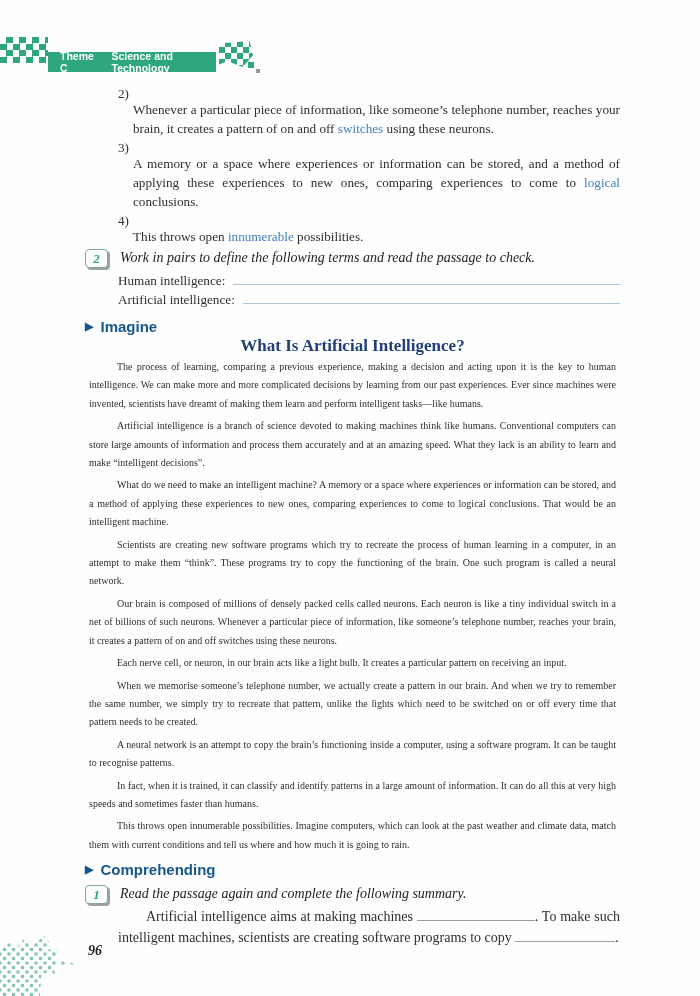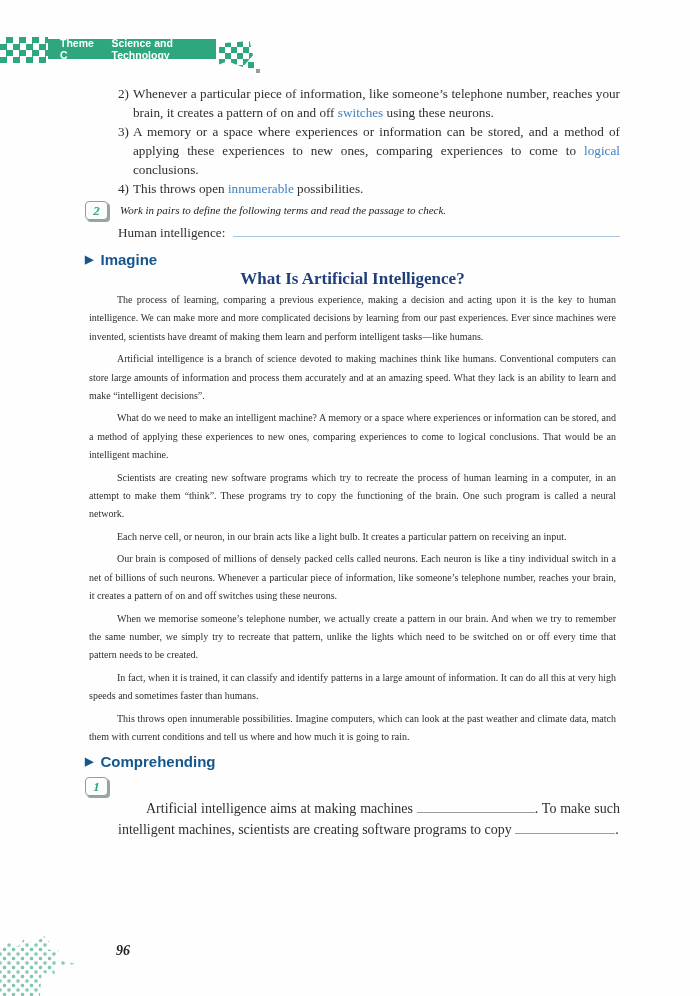--- a/index.html
+++ b/index.html
@@ -3,46 +3,46 @@
 <meta charset="utf-8">
 <style>
   html,body{margin:0;padding:0;background:#e8e8e8;}
   .page{position:relative;width:700px;height:996px;background:#fefefe;overflow:hidden;
         font-family:"Liberation Serif",serif;color:#2e2e2e;}
 
   
   .checker-left{position:absolute;left:0;top:37px;width:48px;height:26px;
     background-image:repeating-conic-gradient(#2ea77e 0 90deg, transparent 0 180deg);
     background-size:13px 13px;}
-  .banner{position:absolute;left:48px;top:39px;width:168px;height:20px;background:#2ea77e;
+  .banner{position:absolute;left:48px;top:52px;width:168px;height:20px;background:#2ea77e;
     display:flex;align-items:center;padding-left:12px;box-sizing:border-box;
     font-family:"Liberation Sans",sans-serif;font-weight:bold;font-size:10.5px;color:#fff;}
   .banner .gap{width:16px;}
   .cluster{position:absolute;left:219px;top:41px;width:34px;height:26px;
     background-image:repeating-conic-gradient(#2ea77e 0 90deg, transparent 0 180deg);
     background-size:12px 12px;
     clip-path:polygon(0 10%,90% 0,100% 55%,70% 100%,25% 78%,0 90%);}
   .cluster-sq{position:absolute;left:248px;top:62px;width:6px;height:6px;background:#2ea77e;}
   .cluster-dot{position:absolute;left:256px;top:69px;width:4px;height:4px;background:#9a9a9a;}
 
   
   .content{position:absolute;left:85px;top:84px;width:535px;}
 
   .li{display:flex;line-height:19px;font-size:13.2px;}
   .num{width:15px;margin-left:33px;flex:none;}
-  .litext{flex:1;text-align:justify;}
+  .litext{flex:1;text-align:justify;margin-top:16px;}
   .kw{color:#3f7fc0;}
 
   .exercise{margin-top:2px;}
   .ex-head{display:flex;align-items:flex-start;height:20px;margin-bottom:3px;}
   .badge{flex:none;display:flex;align-items:center;justify-content:center;
     width:21px;height:17px;margin-top:1px;border:1.4px solid #87a69a;border-radius:4px;
     background:#fbfdfc;box-shadow:2px 2px 0 rgba(75,85,82,.55);
     color:#2ea77e;font-style:italic;font-weight:bold;font-size:13px;}
-  .instr{margin-left:12px;font-style:italic;font-size:11px;line-height:20px;color:#222;}
+  .instr{margin-left:12px;font-style:italic;font-size:14px;line-height:20px;color:#222;}
 
   .fields{margin-left:33px;}
   .field{display:flex;align-items:baseline;height:19px;font-size:13.2px;}
   .flabel{flex:none;margin-right:8px;}
   .fline{flex:1;border-bottom:1.5px solid #a6c6e4;height:13px;}
 
   .sect{margin-top:8px;height:18px;display:flex;align-items:center;
     font-family:"Liberation Sans",sans-serif;font-weight:bold;font-size:15px;color:#14578e;}
   .arrow{font-size:11px;margin-right:7px;line-height:1;}
 
@@ -52,21 +52,21 @@
   .para{margin:4px;text-align:justify;text-indent:28px;font-size:10px;line-height:18.4px;}
   .passage{margin-top:3px;}
 
   .summary{margin-left:33px;margin-top:2px;text-align:justify;text-indent:28px;
     font-size:14px;line-height:20.5px;}
   .inline-blank{display:inline-block;border-bottom:1px solid #9c9c9c;height:12px;
     vertical-align:baseline;}
 
   
   .page-num{position:absolute;left:88px;top:943px;font-weight:bold;font-style:italic;
-    font-size:14px;color:#222;margin-left:28px;}
+    font-size:14px;color:#222;}
   .corner-pattern{position:absolute;left:0;top:936px;width:80px;height:60px;
     background-image:
       radial-gradient(circle,#85c7ac 1.7px,transparent 2.1px),
       radial-gradient(circle,#85c7ac 1.7px,transparent 2.1px);
     background-size:9px 9px;background-position:0 0,4.5px 4.5px;
     clip-path:polygon(0 22%,14% 9%,22% 18%,32% 2%,42% 14%,55% 0,63% 12%,57% 22%,
       75% 25%,65% 38%,97% 47%,66% 50%,70% 68%,52% 60%,50% 100%,0 100%);}
 </style>
 </head>
 <body>
@@ -103,47 +103,53 @@
     <div class="exercise">
       <div class="ex-head">
         <span class="badge">2</span>
         <span class="instr">Work in pairs to define the following terms and read the passage to check.</span>
       </div>
       <div class="fields">
           <div class="field">
             <span class="flabel">Human intelligence:</span>
             <span class="fline"></span>
           </div>
+          <div class="field">
+            <span class="flabel">Artificial intelligence:</span>
+            <span class="fline"></span>
+          </div>
         </div>
     </div>
 
     <div class="sect">
       <span class="arrow">▶</span>
       <span>Imagine</span>
     </div>
     <div class="title">What Is Artificial Intelligence?</div>
     <div class="passage">
         <p class="para">The process of learning, comparing a previous experience, making a decision and acting upon it is the key to human intelligence. We can make more and more complicated decisions by learning from our past experiences. Ever since machines were invented, scientists have dreamt of making them learn and perform intelligent tasks—like humans.</p>
         <p class="para">Artificial intelligence is a branch of science devoted to making machines think like humans. Conventional computers can store large amounts of information and process them accurately and at an amazing speed. What they lack is an ability to learn and make “intelligent decisions”.</p>
         <p class="para">What do we need to make an intelligent machine? A memory or a space where experiences or information can be stored, and a method of applying these experiences to new ones, comparing experiences to come to logical conclusions. That would be an intelligent machine.</p>
         <p class="para">Scientists are creating new software programs which try to recreate the process of human learning in a computer, in an attempt to make them “think”. These programs try to copy the functioning of the brain. One such program is called a neural network.</p>
+        <p class="para">Our brain is composed of millions of densely packed cells called neurons. Each neuron is like a tiny individual switch in a net of billions of such neurons. Whenever a particular piece of information, like someone’s telephone number, reaches your brain, it creates a pattern of on and off switches using these neurons.</p>
         <p class="para">Each nerve cell, or neuron, in our brain acts like a light bulb. It creates a particular pattern on receiving an input.</p>
-        <p class="para">Our brain is composed of millions of densely packed cells called neurons. Each neuron is like a tiny individual switch in a net of billions of such neurons. Whenever a particular piece of information, like someone’s telephone number, reaches your brain, it creates a pattern of on and off switches using these neurons.</p>
         <p class="para">When we memorise someone’s telephone number, we actually create a pattern in our brain. And when we try to remember the same number, we simply try to recreate that pattern, unlike the lights which need to be switched on or off every time that pattern needs to be created.</p>
+        <p class="para">A neural network is an attempt to copy the brain’s functioning inside a computer, using a software program. It can be taught to recognise patterns.</p>
         <p class="para">In fact, when it is trained, it can classify and identify patterns in a large amount of information. It can do all this at very high speeds and sometimes faster than humans.</p>
         <p class="para">This throws open innumerable possibilities. Imagine computers, which can look at the past weather and climate data, match them with current conditions and tell us where and how much it is going to rain.</p>
       </div>
 
     <div class="sect" style="margin-top:6px;">
       <span class="arrow">▶</span>
       <span>Comprehending</span>
     </div>
     <div class="exercise" style="margin-top:6px;">
       <div class="ex-head">
         <span class="badge">1</span>
+        <span class="instr">Read the passage again and complete the following summary.</span>
       </div>
       <div class="summary"><span>Artificial intelligence aims at making machines </span><span class="inline-blank" style="width: 118px;"></span><span>. To make such intelligent machines, scientists are creating software programs to copy </span><span class="inline-blank" style="width: 100px;"></span><span>.</span></div>
     </div>
 
   </div>
 
   <div class="corner-pattern"></div>
   <div class="page-num">96</div>
 
 </div>

